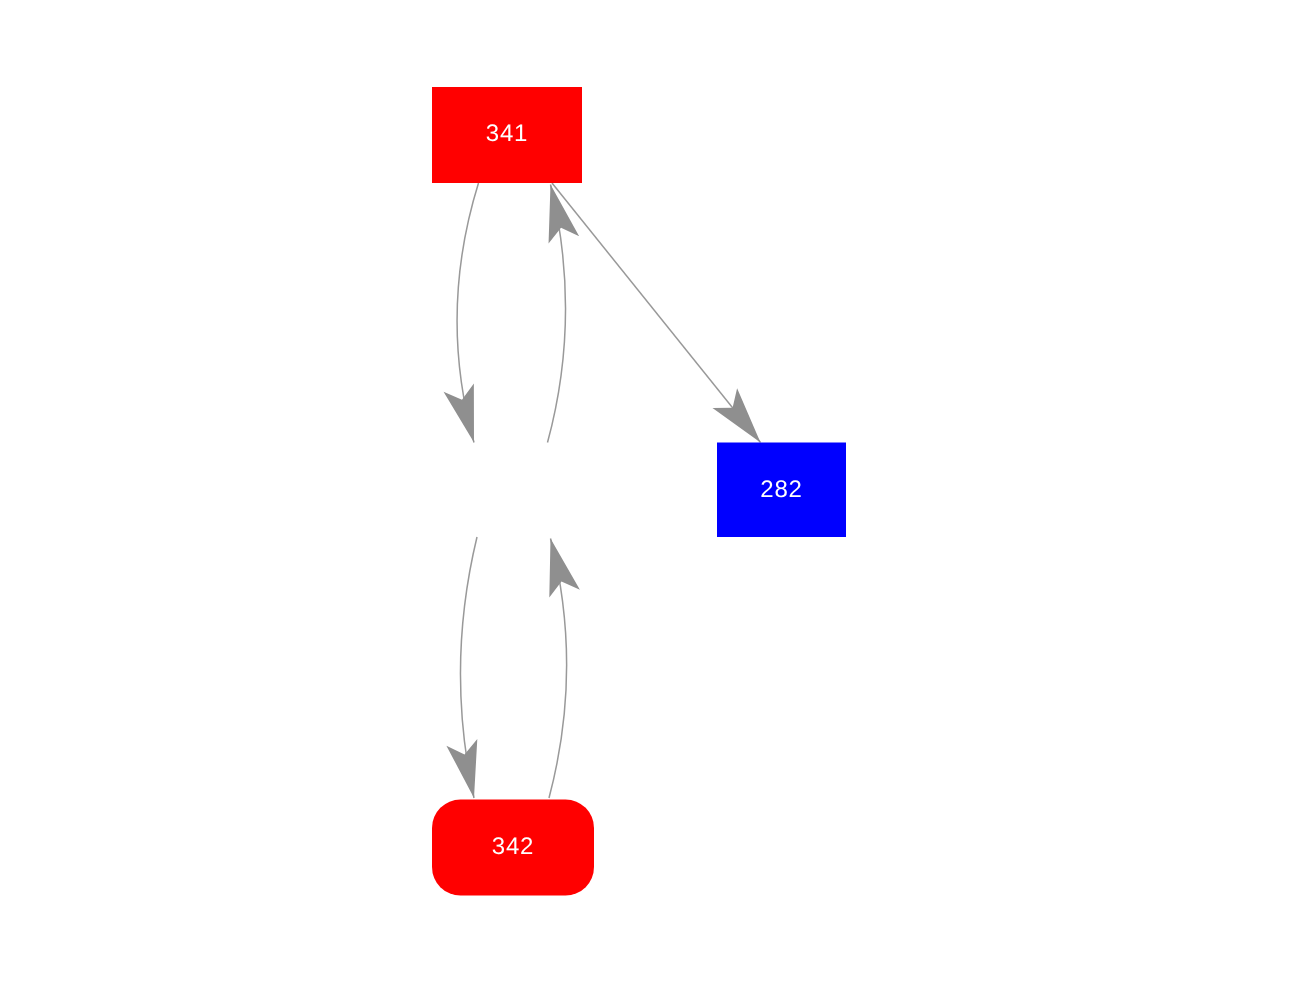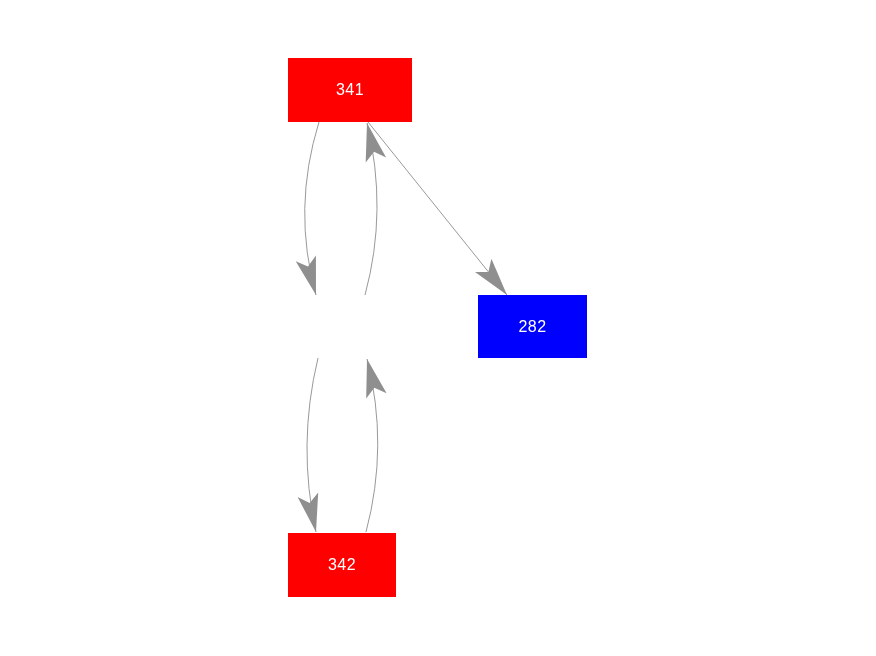--- a/index.html
+++ b/index.html
@@ -48,26 +48,26 @@
       <path d="M 365 295 Q 388 210 367 123" fill="none" stroke="#999999" stroke-width="1"></path>
       <polygon points="367.0 123.0 386.1 157.5 374.0 151.8 365.7 162.4" fill="#8f8f8f"></polygon>
       <path d="M 368 122 L 507 295" fill="none" stroke="#999999" stroke-width="1"></path>
       <polygon points="507.0 295.0 475.0 272.0 488.4 271.9 491.4 258.8" fill="#8f8f8f"></polygon>
       <path d="M 318 358 Q 297 445 316 532" fill="none" stroke="#999999" stroke-width="1"></path>
       <polygon points="316.0 532.0 297.6 497.1 309.7 503.0 318.2 492.6" fill="#8f8f8f"></polygon>
       <path d="M 366 532 Q 389 445 367 359" fill="none" stroke="#999999" stroke-width="1"></path>
       <polygon points="367.0 359.0 386.6 393.2 374.3 387.7 366.2 398.4" fill="#8f8f8f"></polygon>
     </svg>
 
-  <div class="node" style="left: 288px; top: 58px; width: 124px; height: 64px; background: rgb(255, 0, 0);">
+  <div class="node" style="left: 288px; top: 58px; width: 100px; height: 64px; background: rgb(255, 0, 0);">
     <span class="node-label">341</span>
   </div>
 
 
-  <div class="node" style="left: 478px; top: 295px; width: 109px; height: 63px; background: rgb(0, 0, 255);">
+  <div class="node" style="left: 478px; top: 295px; width: 86px; height: 63px; background: rgb(0, 0, 255);">
     <span class="node-label">282</span>
   </div>
 
-  <div class="node" style="left: 288px; top: 533px; width: 108px; height: 64px; background: rgb(255, 0, 0);">
+  <div class="node" style="left: 288px; top: 533px; width: 108px; height: 64px; background: rgb(255, 0, 0); border-radius: 19px;">
     <span class="node-label">342</span>
   </div>
 
 </div>
 
 </body></html>

